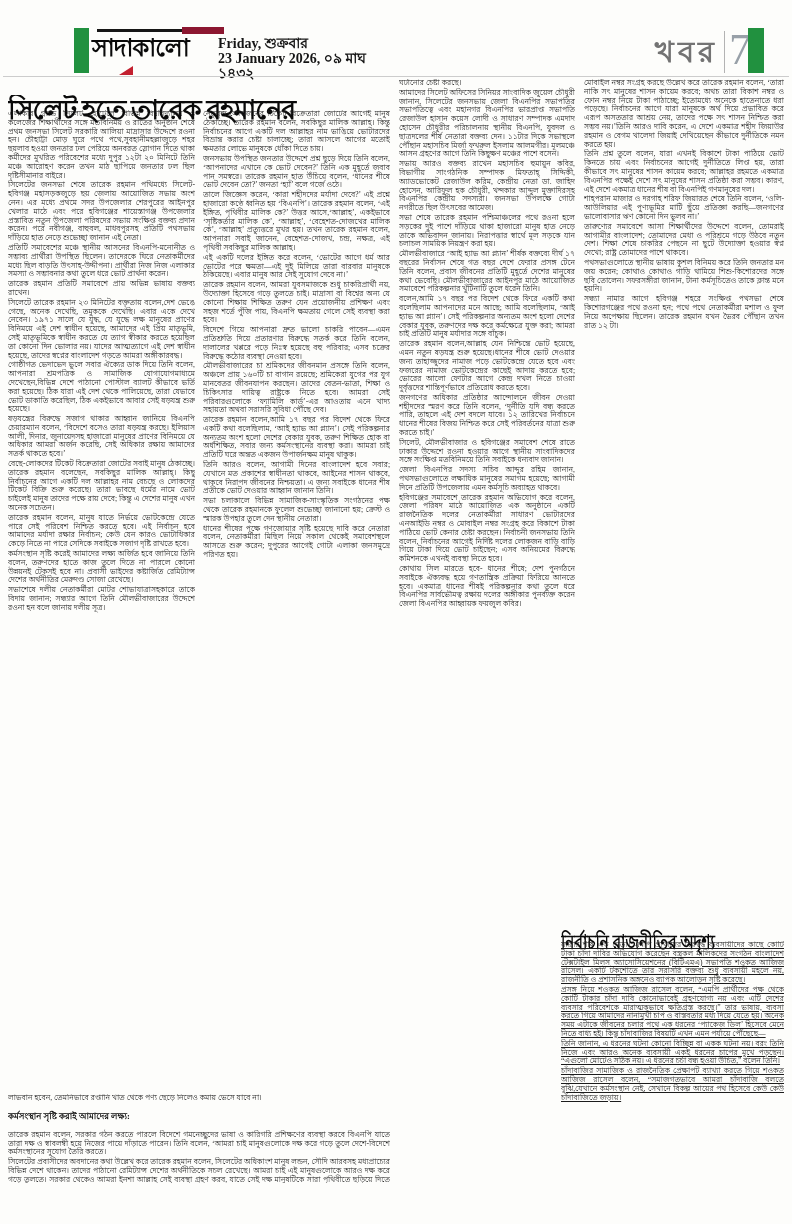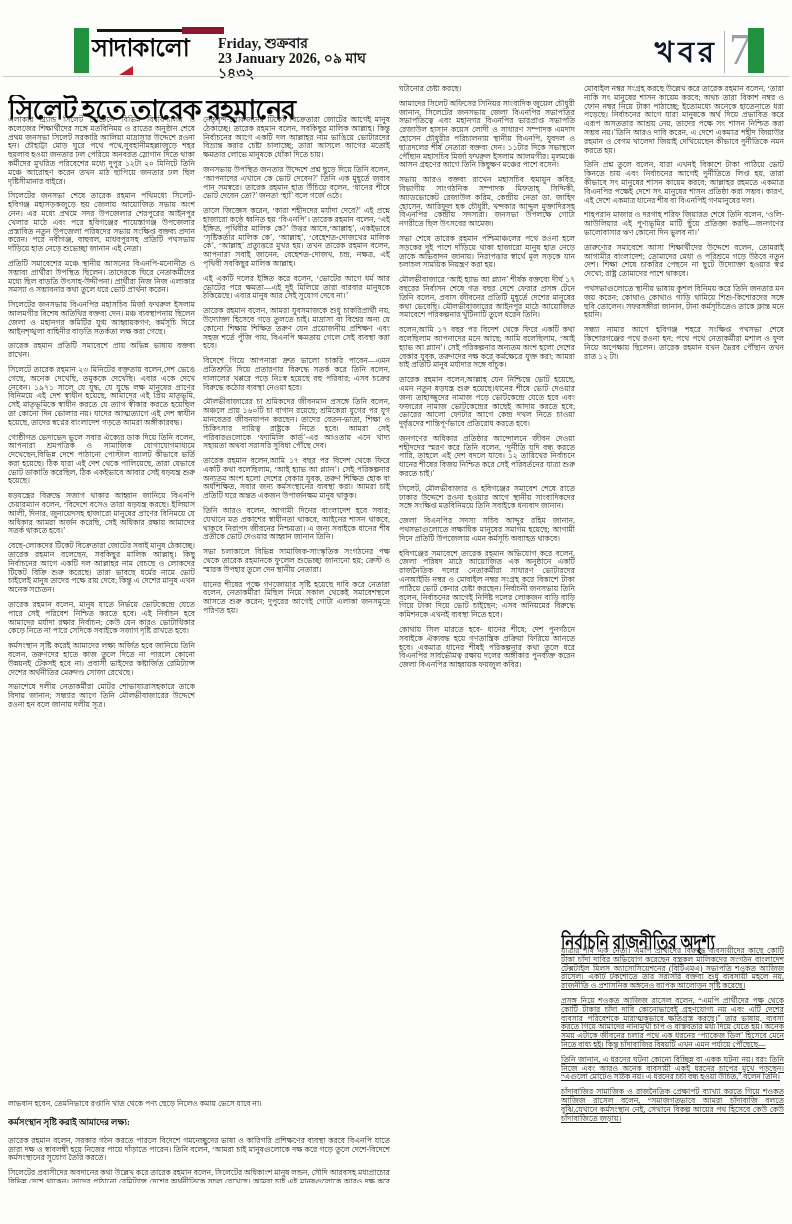--- a/index.html
+++ b/index.html
@@ -10,33 +10,33 @@
   #gbar-left{left:74px;}
   #gbar-right{left:748px;width:16px;}
   .mast{position:absolute;left:92px;top:29px;width:124px;}
   .mast-strip{position:relative;height:3px;background:#161616;margin-left:5px;}
   .mast-badge{position:absolute;right:-8px;top:-2px;width:42px;height:7px;background:#8c1730;}
   .mast-word{position:relative;font-size:24px;font-weight:bold;letter-spacing:-1px;line-height:32px;color:#0a0a0a;white-space:nowrap;}
   .mast-flag{position:absolute;left:27px;top:37px;width:14px;height:9px;background:#c3202f;
              clip-path:polygon(0 100%,100% 0,100% 100%);}
   .date{position:absolute;left:218px;top:36px;width:185px;font-size:14px;font-weight:bold;line-height:15px;color:#151515;}
   .section{position:absolute;left:636px;top:34px;width:82px;text-align:right;font-size:29px;font-weight:bold;
-           letter-spacing:4px;color:#0f172a;line-height:36px;white-space:nowrap;overflow:hidden;}
+           letter-spacing:4px;color:#737373;line-height:36px;white-space:nowrap;overflow:hidden;}
   .hdr-div{position:absolute;left:724px;top:31px;width:1px;height:42px;background:#b3b3b3;}
   .pagenum{position:absolute;left:729px;top:25px;font-size:44px;line-height:50px;color:#98a0a8;}
   .hdr-rule{position:absolute;left:3px;top:76px;width:786px;border-top:1px solid #cccccc;}
   
   .headline{position:absolute;font-weight:bold;color:#0a0a0a;text-align:left;white-space:nowrap;overflow:hidden;}
   #headline1{left:8px;top:77px;width:384px;font-size:27px;line-height:31px;letter-spacing:-1px;}
   #headline2{left:561px;top:912px;width:292px;font-size:20px;line-height:27px;text-align:left;
              transform:scaleX(.76);transform-origin:left center;}
   
   .txt{position:absolute;font-size:7.6px;line-height:1.16;text-align:justify;color:#1c1c1c;
        overflow:hidden;word-break:break-word;}
-  .txt .para{margin:6px 0 1px 0;}
+  .txt .para{margin:0 0 1px 0;}
   .txt .subhead{margin:9px 0;font-size:8.6px;font-weight:bold;color:#0c0c0c;}
   #col1{left:8px;top:110px;width:187px;height:981px;}
   #col2{left:203px;top:110px;width:187px;height:981px;}
   #col3{left:399px;top:79px;width:176px;height:1104px;}
   #col4{left:584px;top:79px;width:200px;height:831px;}
   #art2-body{left:561px;top:941px;width:223px;height:242px;text-decoration:underline;}
   #bottom-left{left:8px;top:1094px;width:382px;height:89px;}
 </style>
 </head>
 <body>
@@ -65,21 +65,20 @@
     <div class="green-bar" id="gbar-right"></div>
     <div class="hdr-rule"></div>
   </div>
 
   <h1 class="headline" id="headline1">সিলেট হতে তারেক রহমানের</h1>
 
   <div class="txt" id="col1">
       <p class="para">এলাকার গ্র্যান্ড সিলেট হোটেলে বিভিন্ন বিশ্ববিদ্যালয় ও কলেজের শিক্ষার্থীদের সঙ্গে মতবিনিময় ও রাতের অনুষ্ঠান শেষে প্রথম জনসভা সিলেট সরকারি আলিয়া মাদ্রাসার উদ্দেশে রওনা হন। চৌহাট্টা মোড় ঘুরে পথে পথে,সুবহানীমহল্লাজুড়ে শহর ছয়লাব হওয়া জনতার ঢল পেরিয়ে অনবরত স্লোগান দিতে থাকা কর্মীদের মুখরিত পরিবেশের মধ্যে দুপুর ১২টা ২০ মিনিটে তিনি মঞ্চে আরোহণ করেন তখন মাঠ ছাপিয়ে জনতার ঢল ছিল দৃষ্টিসীমানার বাইরে।</p>
       <p class="para">সিলেটের জনসভা শেষে তারেক রহমান পথিমধ্যে সিলেট-হবিগঞ্জ মহাসড়কজুড়ে ছয় জেলায় আয়োজিত সভায় অংশ নেন। এর মধ্যে প্রথমে সদর উপজেলার শেরপুরের আইনপুর খেলার মাঠে এবং পরে হবিগঞ্জের শায়েস্তাগঞ্জ উপজেলার প্রস্তাবিত নতুন উপজেলা পরিষদের সভায় সংক্ষিপ্ত বক্তব্য প্রদান করেন। পরে নবীগঞ্জ, বাহুবল, মাধবপুরসহ প্রতিটি পথসভায় দাঁড়িয়ে হাত নেড়ে শুভেচ্ছা জানান এই নেতা।</p>
       <p class="para">প্রতিটি সমাবেশের মঞ্চে স্থানীয় আসনের বিএনপি-মনোনীত ও সম্ভাব্য প্রার্থীরা উপস্থিত ছিলেন। তাদেরকে ঘিরে নেতাকর্মীদের মধ্যে ছিল বাড়তি উৎসাহ-উদ্দীপনা। প্রার্থীরা নিজ নিজ এলাকার সমস্যা ও সম্ভাবনার কথা তুলে ধরে ভোট প্রার্থনা করেন।</p>
-      <p class="para">সিলেটের জনসভায় বিএনপির মহাসচিব মির্জা ফখরুল ইসলাম আলমগীর বিশেষ অতিথির বক্তব্য দেন। মঞ্চ ব্যবস্থাপনায় ছিলেন জেলা ও মহানগর কমিটির যুগ্ম আহ্বায়কগণ; কর্মসূচি ঘিরে আইনশৃঙ্খলা বাহিনীর বাড়তি সতর্কতা লক্ষ করা গেছে।</p>
       <p class="para">তারেক রহমান প্রতিটি সমাবেশে প্রায় অভিন্ন ভাষায় বক্তব্য রাখেন।</p>
       <p class="para">সিলেটে তারেক রহমান ২৩ মিনিটের বক্তৃতায় বলেন,দেশ ভেঙে গেছে, অনেক দেখেছি, তমুককে দেখেছি। এবার একে দেখে নেবেন। ১৯৭১ সালে যে যুদ্ধ, যে যুদ্ধে লক্ষ মানুষের প্রাণের বিনিময়ে এই দেশ স্বাধীন হয়েছে, আমাদের এই প্রিয় মাতৃভূমি, সেই মাতৃভূমিকে স্বাধীন করতে যে ত্যাগ স্বীকার করতে হয়েছিল তা কোনো দিন ভোলার নয়। যাদের আত্মত্যাগে এই দেশ স্বাধীন হয়েছে, তাদের স্বপ্নের বাংলাদেশ গড়তে আমরা অঙ্গীকারবদ্ধ।</p>
       <p class="para">গোষ্ঠীগত ভেদাভেদ ভুলে সবার ঐক্যের ডাক দিয়ে তিনি বলেন, আপনারা শ্রমপত্রিক ও সামাজিক যোগাযোগমাধ্যমে দেখেছেন,বিভিন্ন দেশে পাঠানো পোস্টাল ব্যালট কীভাবে ভর্তি করা হয়েছে। ঠিক যারা এই দেশ থেকে পালিয়েছে, তারা যেভাবে ভোট ডাকাতি করেছিল, ঠিক একইভাবে আবার সেই ষড়যন্ত্র শুরু হয়েছে।</p>
       <p class="para">ষড়যন্ত্রের বিরুদ্ধে সজাগ থাকার আহ্বান জানিয়ে বিএনপি চেয়ারম্যান বলেন, ‘বিদেশে বসেও তারা ষড়যন্ত্র করছে। ইলিয়াস আলী, দিনার, জুনায়েদসহ হাজারো মানুষের প্রাণের বিনিময়ে যে অধিকার আমরা অর্জন করেছি, সেই অধিকার রক্ষায় আমাদের সতর্ক থাকতে হবে।’</p>
       <p class="para">বেছে-লোকদের টিকেট বিক্রেতারা জোটের সবাই মানুষ ঠেকাচ্ছে। তারেক রহমান বলেছেন, সবকিছুর মালিক আল্লাহ্‌। কিছু নির্বাচনের আগে একটি দল আল্লাহর নাম বেচছে ও লোকদের টিকেট বিক্রি শুরু করেছে। তারা ভাবছে ধর্মের নামে ভোট চাইলেই মানুষ তাদের পক্ষে রায় দেবে; কিন্তু এ দেশের মানুষ এখন অনেক সচেতন।</p>
       <p class="para">তারেক রহমান বলেন, মানুষ যাতে নির্ভয়ে ভোটকেন্দ্রে যেতে পারে সেই পরিবেশ নিশ্চিত করতে হবে। এই নির্বাচন হবে আমাদের মর্যাদা রক্ষার নির্বাচন; কেউ যেন কারও ভোটাধিকার কেড়ে নিতে না পারে সেদিকে সবাইকে সজাগ দৃষ্টি রাখতে হবে।</p>
       <p class="para">কর্মসংস্থান সৃষ্টি করেই আমাদের লক্ষ্য অর্জিত হবে জানিয়ে তিনি বলেন, তরুণদের হাতে কাজ তুলে দিতে না পারলে কোনো উন্নয়নই টেকসই হবে না। প্রবাসী ভাইদের কষ্টার্জিত রেমিট্যান্স দেশের অর্থনীতির মেরুদণ্ড সোজা রেখেছে।</p>
       <p class="para">সভাশেষে দলীয় নেতাকর্মীরা মোটর শোভাযাত্রাসহকারে তাকে বিদায় জানান; সন্ধ্যার আগে তিনি মৌলভীবাজারের উদ্দেশে রওনা হন বলে জানায় দলীয় সূত্র।</p>
     </div>
   <div class="txt" id="col2">

